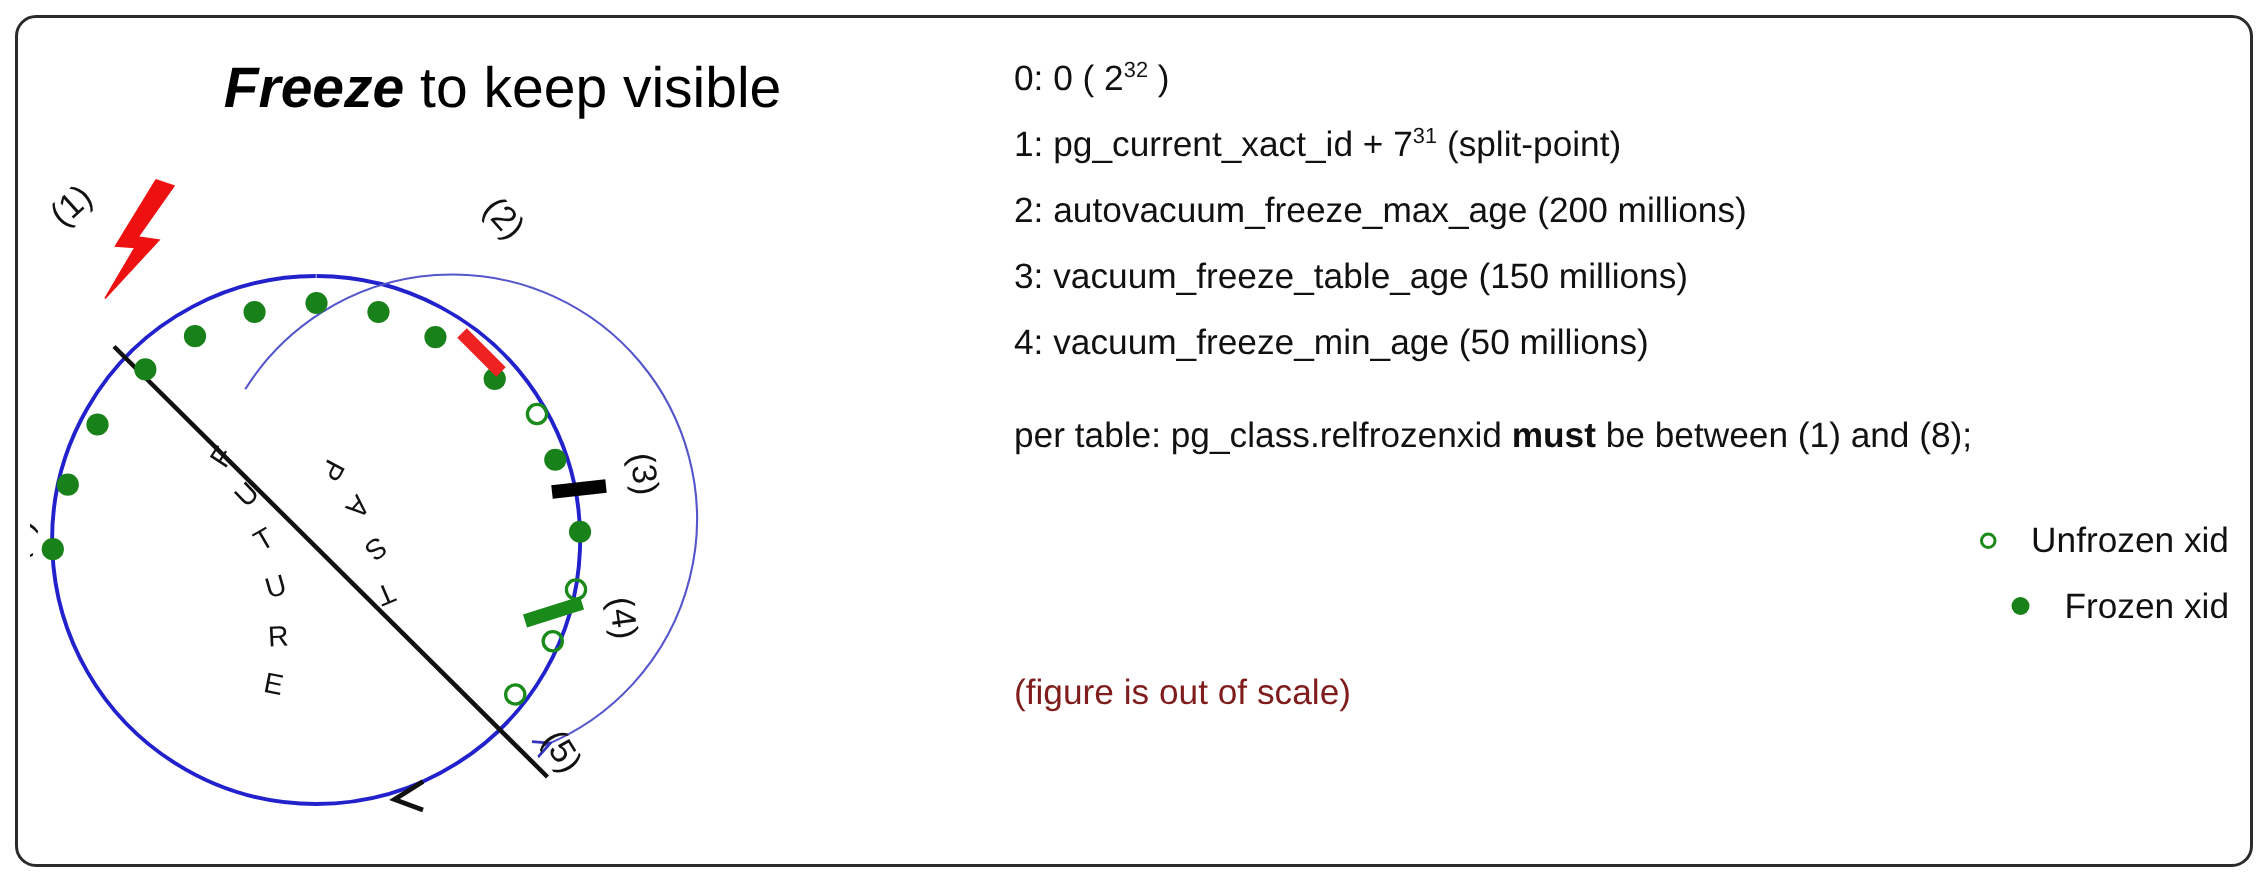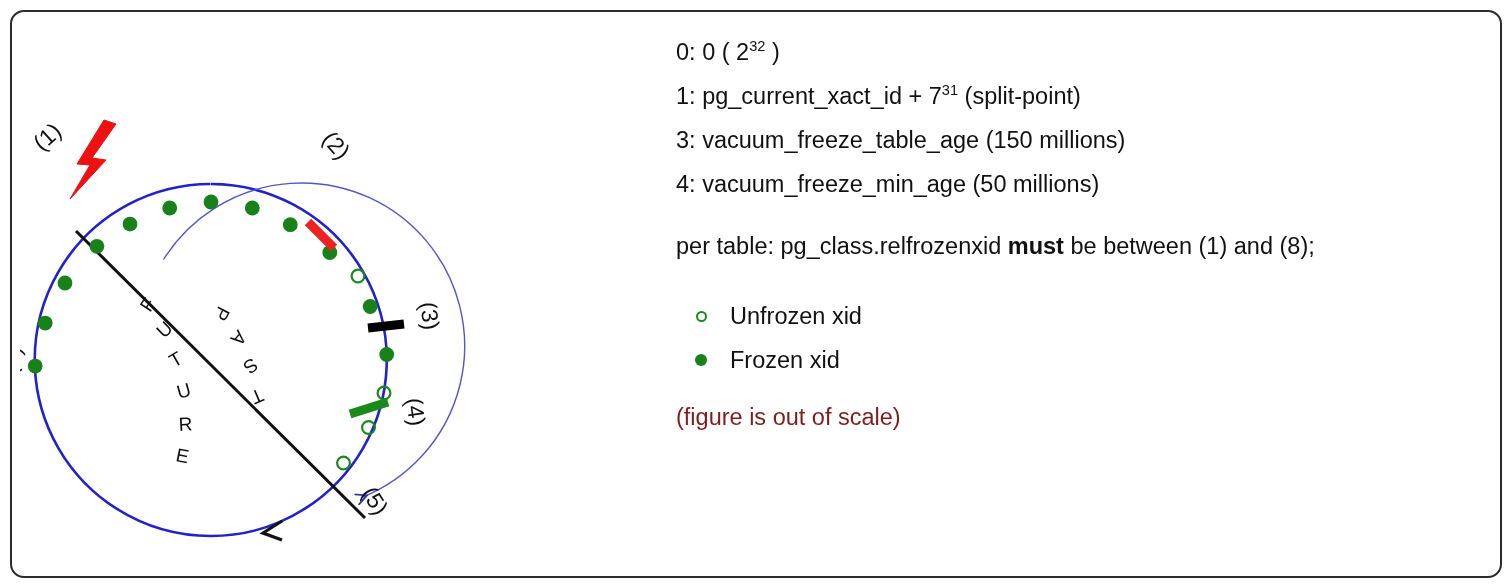--- a/index.html
+++ b/index.html
@@ -92,20 +92,21 @@
   #note-line-1 b { font-weight: bold; }
 
   #legend {
     margin-top: 30px;
   }
   .legend-row {
     display: flex;
     align-items: center;
     height: 44px;
     padding-left: 14px;
+    justify-content: flex-end;
   }
   .legend-marker {
     width: 22px;
     display: flex;
     align-items: center;
     justify-content: center;
     margin-right: 18px;
   }
   .mk-open {
     width: 11px; height: 11px;
@@ -133,20 +134,23 @@
 </style>
 </head>
 <body>
 
 <div id="figure">
 
   <div id="frame"></div>
 
   <div id="left-panel">
 
+    <div id="title">
+      <span class="strong">Freeze</span><span> to keep visible</span>
+    </div>
 
     <svg id="diagram" viewBox="0 0 630 460">
       <defs>
         <marker id="arrowBlue" markerWidth="9" markerHeight="9" refX="4" refY="4.5" orient="auto" markerUnits="strokeWidth">
           <path d="M 9 0.5 L 1 4.5 L 9 8.5" fill="none" stroke="#1a1a1a" stroke-width="1.6"></path>
         </marker>
         <marker id="arrowInner" markerWidth="9" markerHeight="9" refX="4" refY="4.5" orient="auto" markerUnits="strokeWidth">
           <path d="M 9 0.5 L 1 4.5 L 9 8.5" fill="none" stroke="#3333bb" stroke-width="1.3"></path>
         </marker>
       </defs>
@@ -217,20 +221,21 @@
       </g>
     </svg>
   </div>
 
   <div id="right-panel">
 
     <div class="listline"><span>0: 0 ( 2</span><sup>32</sup><span> )</span></div>
 
     <div class="listline"><span>1: pg_current_xact_id + 7</span><sup>31</sup><span> (split-point)</span></div>
 
+    <div class="listline">2: autovacuum_freeze_max_age (200 millions)</div>
 
     <div class="listline">3: vacuum_freeze_table_age (150 millions)</div>
 
     <div class="listline">4: vacuum_freeze_min_age (50 millions)</div>
 
 
     <div id="note-block">
       <div id="note-line-1"><span>per table: pg_class.relfrozenxid </span><b>must</b><span> be between (1) and (8);</span></div>
     </div>
 

